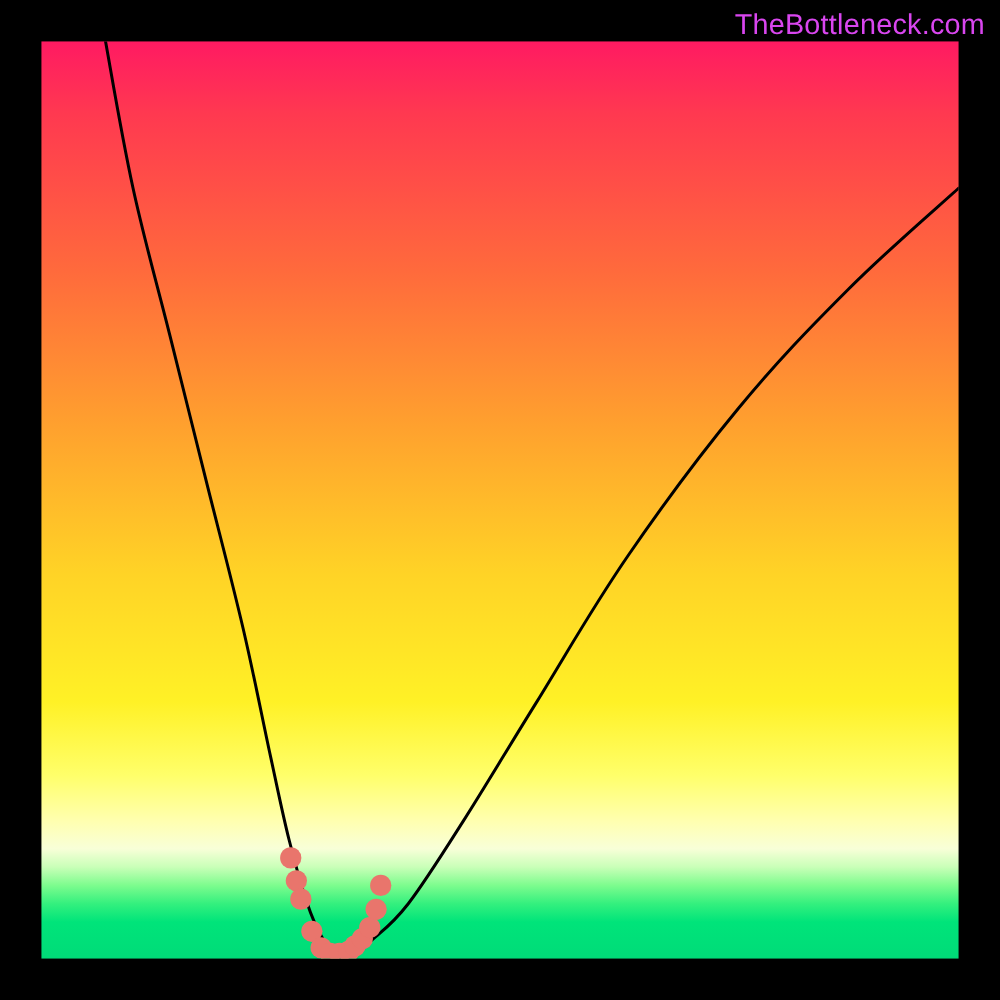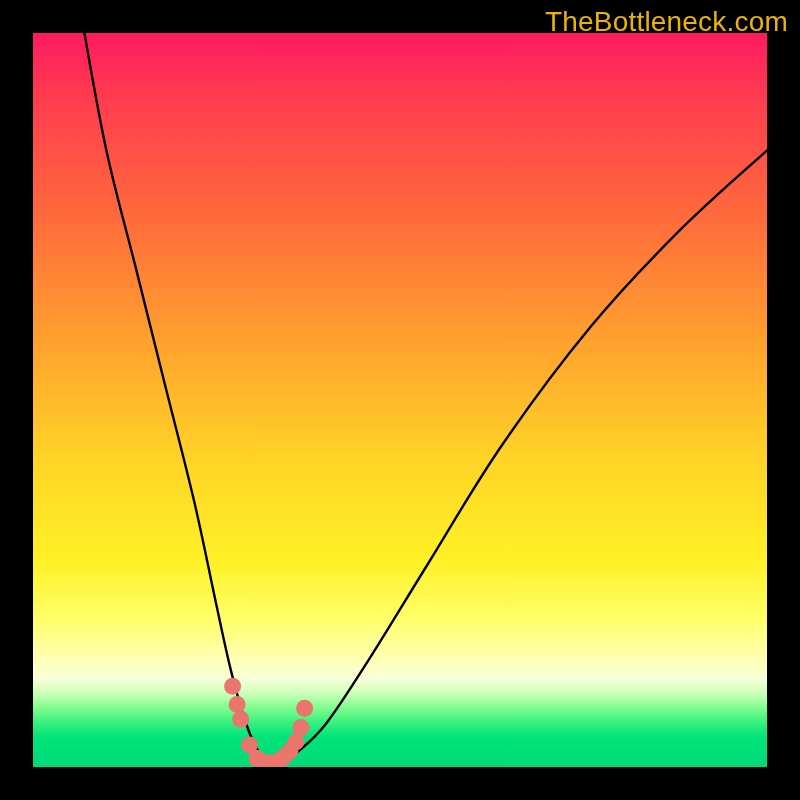--- a/index.html
+++ b/index.html
@@ -43,23 +43,23 @@
       #7dfc8e 92%,
       #34f07e 94%,
       #00e47a 96%,
       #00db78 100%
     );
   }
   .watermark {
     position: absolute;
     top: 6px;
     right: 12px;
-    font-size: 28px;
+    font-size: 23px;
     font-weight: 500;
-    color: #eab308;
+    color: #d946ef;
     letter-spacing: 0.2px;
     user-select: none;
   }
   svg.curves {
     position: absolute;
     inset: 0;
   }
 </style>
 </head>
 <body>

